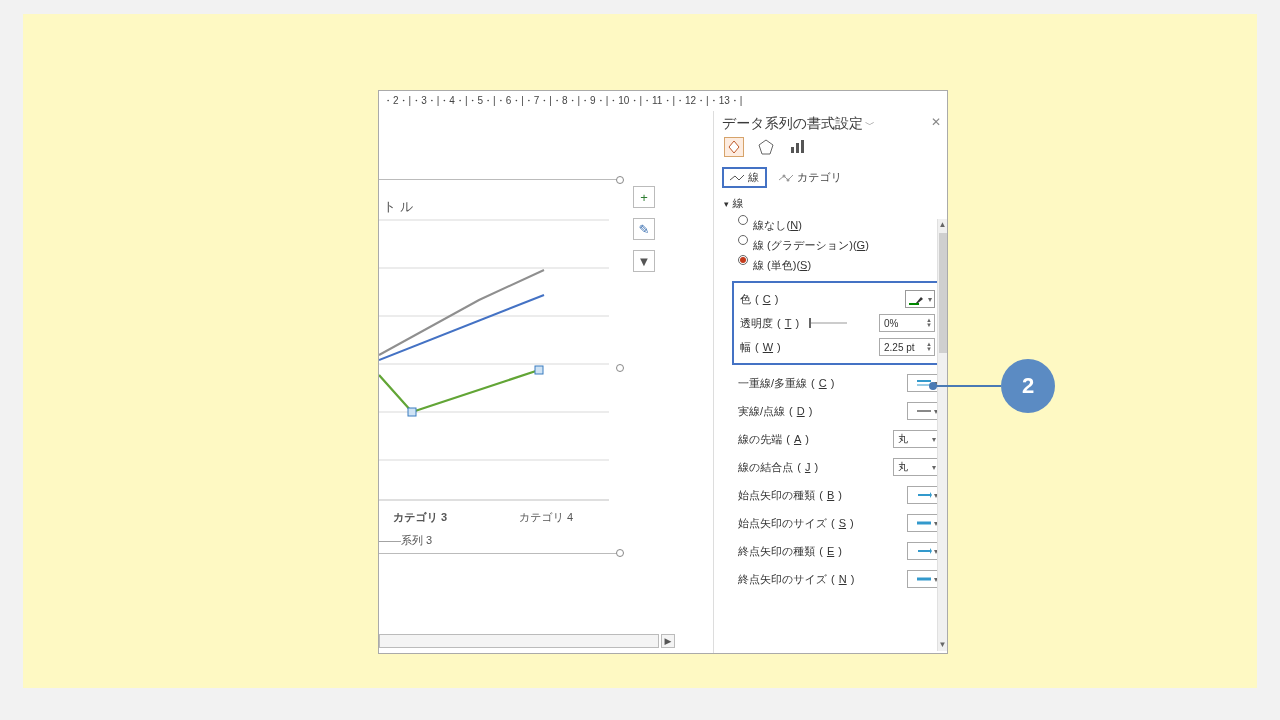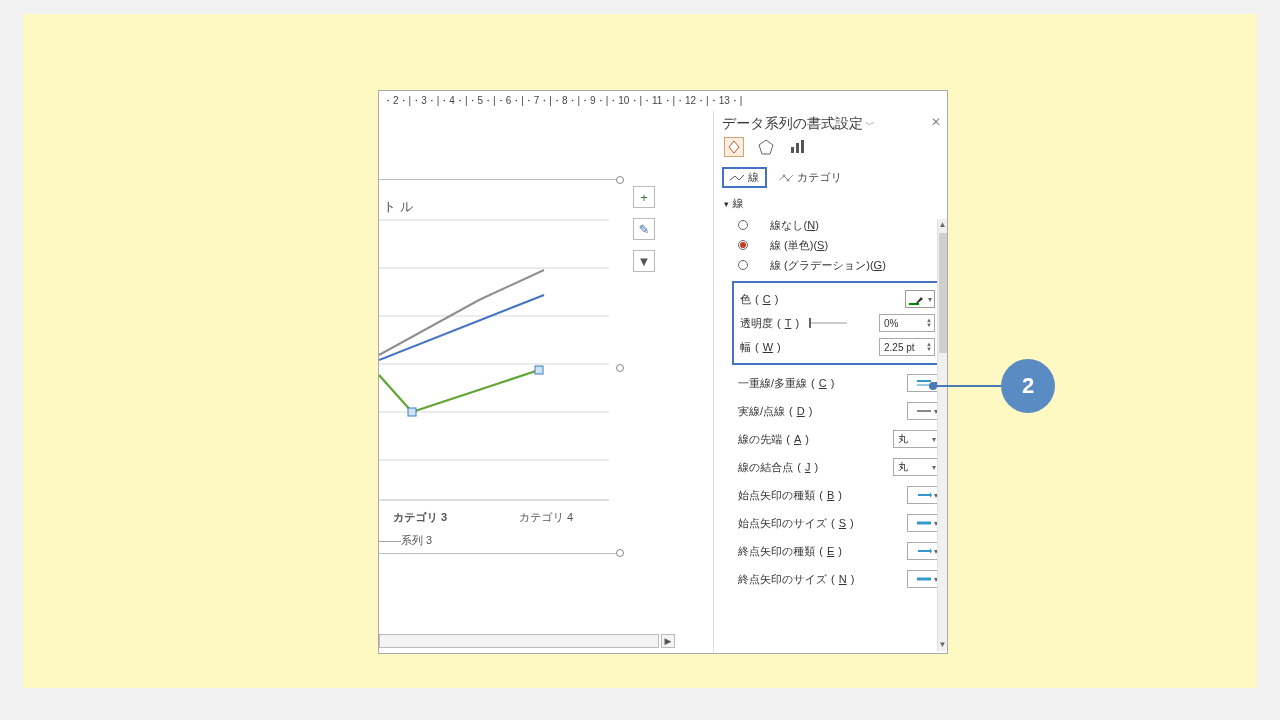--- a/index.html
+++ b/index.html
@@ -26,21 +26,21 @@
   .panel-sub .tri { font-size:9px; color:#888; }
   .icon-row { display:flex; gap:12px; padding:4px 0 8px 10px; align-items:center; }
   .icon-row .ic { width:20px; height:20px; display:flex; align-items:center; justify-content:center; }
   .ic-fill { border:1px solid #d6a36a; background:#fdece0; }
   .tabs-row { display:flex; gap:6px; padding:2px 0 6px 8px; font-size:11px; color:#444; }
   .tab-line { border:2px solid #4472c4; padding:1px 6px; display:flex; align-items:center; gap:4px; }
   .tab-marker { padding:1px 6px; display:flex; align-items:center; gap:4px; }
   .section { font-size:11px; color:#333; padding:2px 0 4px 10px; }
   .section .car { font-size:9px; margin-right:4px; }
   .radios { padding:0 0 4px 24px; font-size:11px; color:#333; line-height:20px; }
-  .radios label { display:flex; align-items:center; gap:22px; }
+  .radios label { display:flex; align-items:flex-start; gap:5px; }
   .radio { width:10px; height:10px; border:1px solid #666; border-radius:50%; display:inline-block; position:relative; }
   .radio.sel::after { content:""; position:absolute; width:6px; height:6px; background:#c43b1d; border-radius:50%; left:1px; top:1px; }
   .u { text-decoration: underline; }
   .boxed { border:2px solid #4472c4; margin:2px 6px 4px 18px; padding:4px 4px 4px 6px; }
   .prop { display:flex; align-items:center; justify-content:space-between; font-size:11px; color:#333; padding:3px 0; }
   .prop .lab { display:flex; align-items:center; gap:4px; }
   .inp { border:1px solid #aaa; background:#fff; font-size:10px; height:18px; display:flex; align-items:center; }
   .color-btn { width:30px; height:18px; border:1px solid #999; background:#fff; font-size:10px; position:relative; display:flex; align-items:center; justify-content:center; }
   .color-btn .bar { position:absolute; bottom:2px; left:3px; width:10px; height:2px; background:#008800; }
   .spin { width:56px; justify-content:space-between; padding:0 2px 0 4px; }
@@ -155,26 +155,26 @@
       </div>
 
       <div class="section"><span class="car">▾</span><span>線</span></div>
 
       <div class="radios">
         <label>
             <span class="radio"></span>
             <span><span>線なし</span>(<span class="u">N</span>)</span>
           </label>
         <label>
+            <span class="radio"></span>
+            <span><span>線 (グラデーション)</span>(<span class="u">G</span>)</span>
+          </label>
+        <label>
             <span class="radio sel"></span>
             <span><span>線 (単色)</span>(<span class="u">S</span>)</span>
-          </label>
-        <label>
-            <span class="radio"></span>
-            <span><span>線 (グラデーション)</span>(<span class="u">G</span>)</span>
           </label>
       </div>
 
       <div class="boxed">
         <div class="prop">
           <span class="lab"><span>色</span>(<span class="u">C</span>)</span>
           <div class="color-btn">
             <svg width="10" height="10">
                 <path d="M1 9 L6 3 L8 5 L3 9 Z" fill="#333"></path>
               </svg>

